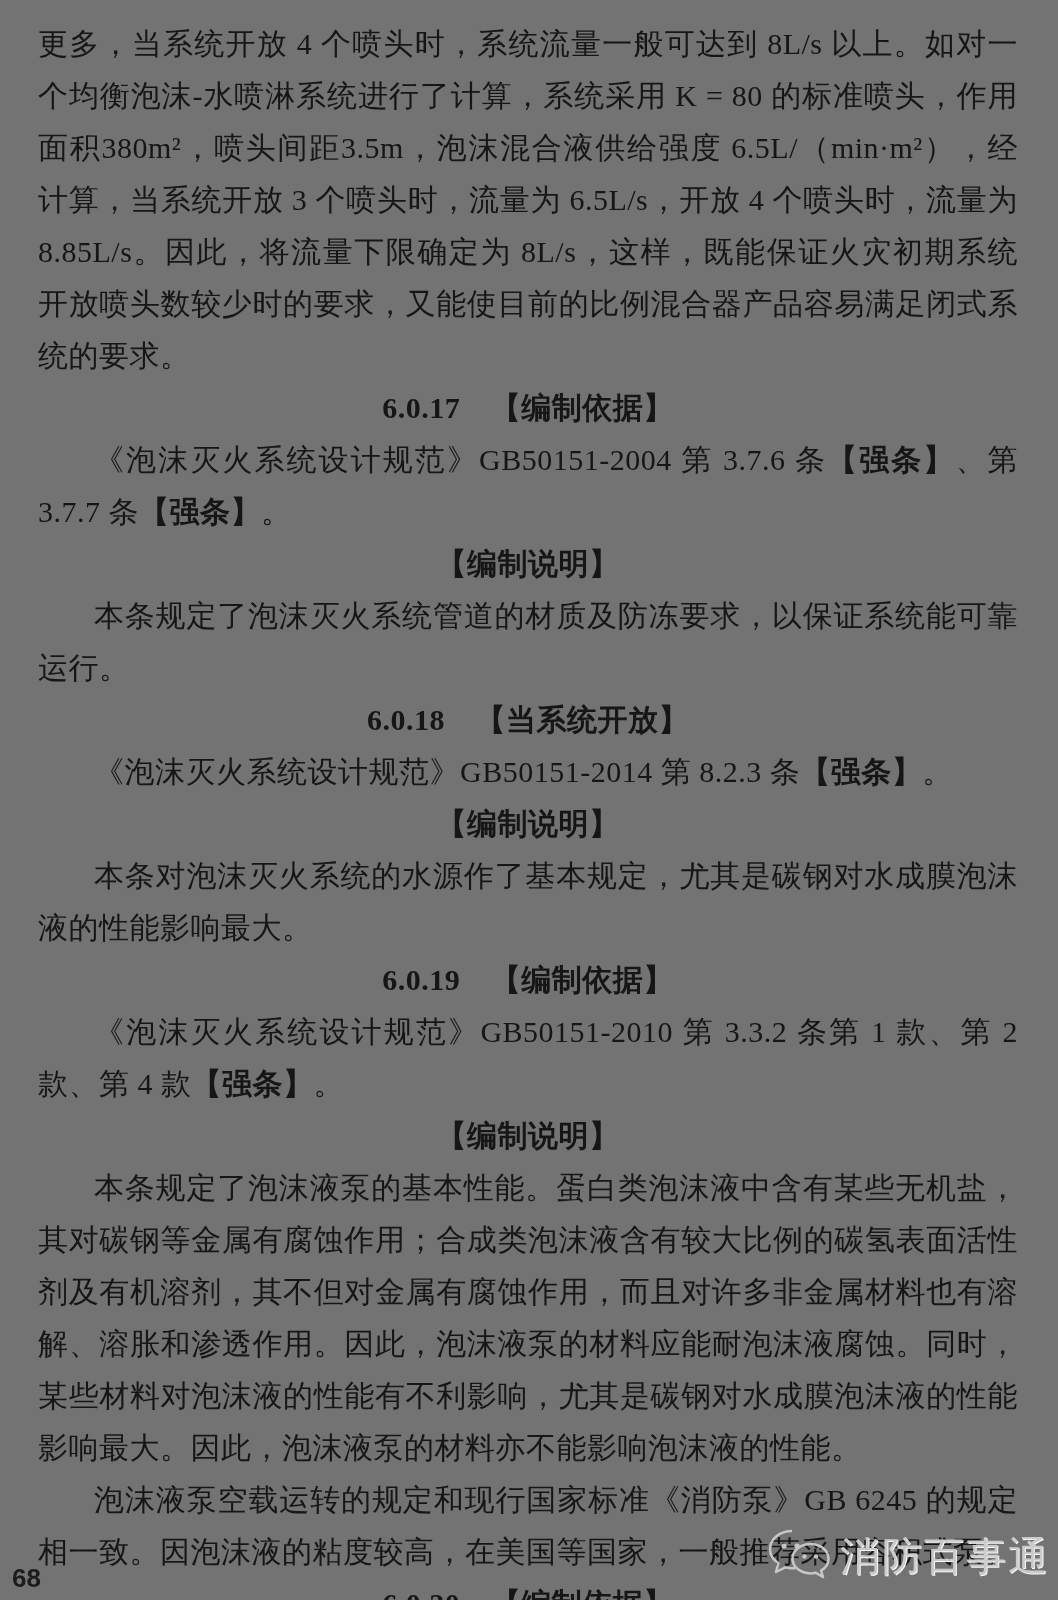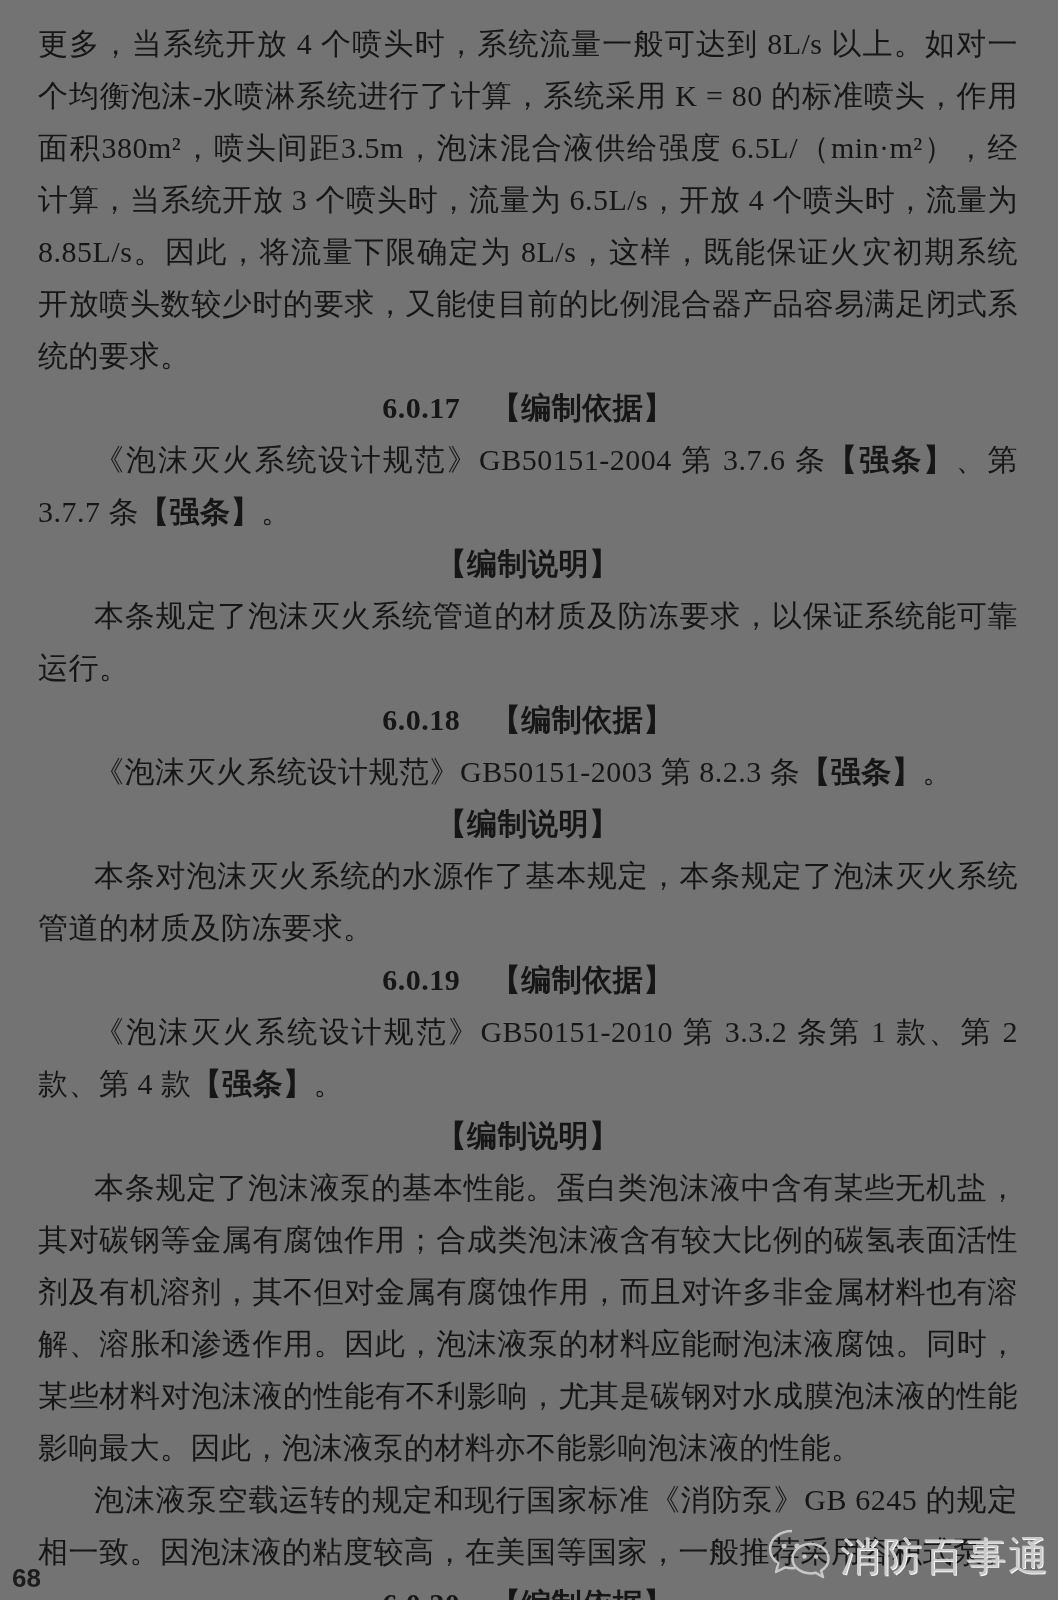--- a/index.html
+++ b/index.html
@@ -75,24 +75,24 @@
 <body>
 
 <div class="page">
 
   <div class="content" id="doc-content">
       <p class="para"><span class="r">更多，当系统开放 4 个喷头时，系统流量一般可达到 8L/s 以上。如对一个均衡泡沫-水喷淋系统进行了计算，系统采用 K = 80 的标准喷头，作用面积380m²，喷头间距3.5m，泡沫混合液供给强度 6.5L/（min·m²），经计算，当系统开放 3 个喷头时，流量为 6.5L/s，开放 4 个喷头时，流量为 8.85L/s。因此，将流量下限确定为 8L/s，这样，既能保证火灾初期系统开放喷头数较少时的要求，又能使目前的比例混合器产品容易满足闭式系统的要求。</span></p>
       <p class="para heading"><span class="b">6.0.17　【编制依据】</span></p>
       <p class="para indent"><span class="r">《泡沫灭火系统设计规范》GB50151-2004 第 3.7.6 条</span><span class="b">【强条】</span><span class="r">、第 3.7.7 条</span><span class="b">【强条】</span><span class="r">。</span></p>
       <p class="para heading"><span class="b">【编制说明】</span></p>
       <p class="para indent"><span class="r">本条规定了泡沫灭火系统管道的材质及防冻要求，以保证系统能可靠运行。</span></p>
-      <p class="para heading"><span class="b">6.0.18　【编制依据】</span></p>
-      <p class="para indent"><span class="r">《泡沫灭火系统设计规范》GB50151-2003 第 8.2.3 条</span><span class="b">【强条】</span><span class="r">。</span></p>
+      <p class="para heading"><span class="b">6.0.18　【当系统开放】</span></p>
+      <p class="para indent"><span class="r">《泡沫灭火系统设计规范》GB50151-2014 第 8.2.3 条</span><span class="b">【强条】</span><span class="r">。</span></p>
       <p class="para heading"><span class="b">【编制说明】</span></p>
-      <p class="para indent"><span class="r">本条对泡沫灭火系统的水源作了基本规定，本条规定了泡沫灭火系统管道的材质及防冻要求。</span></p>
+      <p class="para indent"><span class="r">本条对泡沫灭火系统的水源作了基本规定，尤其是碳钢对水成膜泡沫液的性能影响最大。</span></p>
       <p class="para heading"><span class="b">6.0.19　【编制依据】</span></p>
       <p class="para indent"><span class="r">《泡沫灭火系统设计规范》GB50151-2010 第 3.3.2 条第 1 款、第 2 款、第 4 款</span><span class="b">【强条】</span><span class="r">。</span></p>
       <p class="para heading"><span class="b">【编制说明】</span></p>
       <p class="para indent"><span class="r">本条规定了泡沫液泵的基本性能。蛋白类泡沫液中含有某些无机盐，其对碳钢等金属有腐蚀作用；合成类泡沫液含有较大比例的碳氢表面活性剂及有机溶剂，其不但对金属有腐蚀作用，而且对许多非金属材料也有溶解、溶胀和渗透作用。因此，泡沫液泵的材料应能耐泡沫液腐蚀。同时，某些材料对泡沫液的性能有不利影响，尤其是碳钢对水成膜泡沫液的性能影响最大。因此，泡沫液泵的材料亦不能影响泡沫液的性能。</span></p>
       <p class="para indent"><span class="r">泡沫液泵空载运转的规定和现行国家标准《消防泵》GB 6245 的规定相一致。因泡沫液的粘度较高，在美国等国家，一般推荐采用容积式泵。</span></p>
       <p class="para heading"><span class="b">6.0.20　【编制依据】</span></p>
     </div>
 
   <div class="watermark">
     <svg width="66" height="58" viewBox="0 0 66 58" aria-hidden="true">

